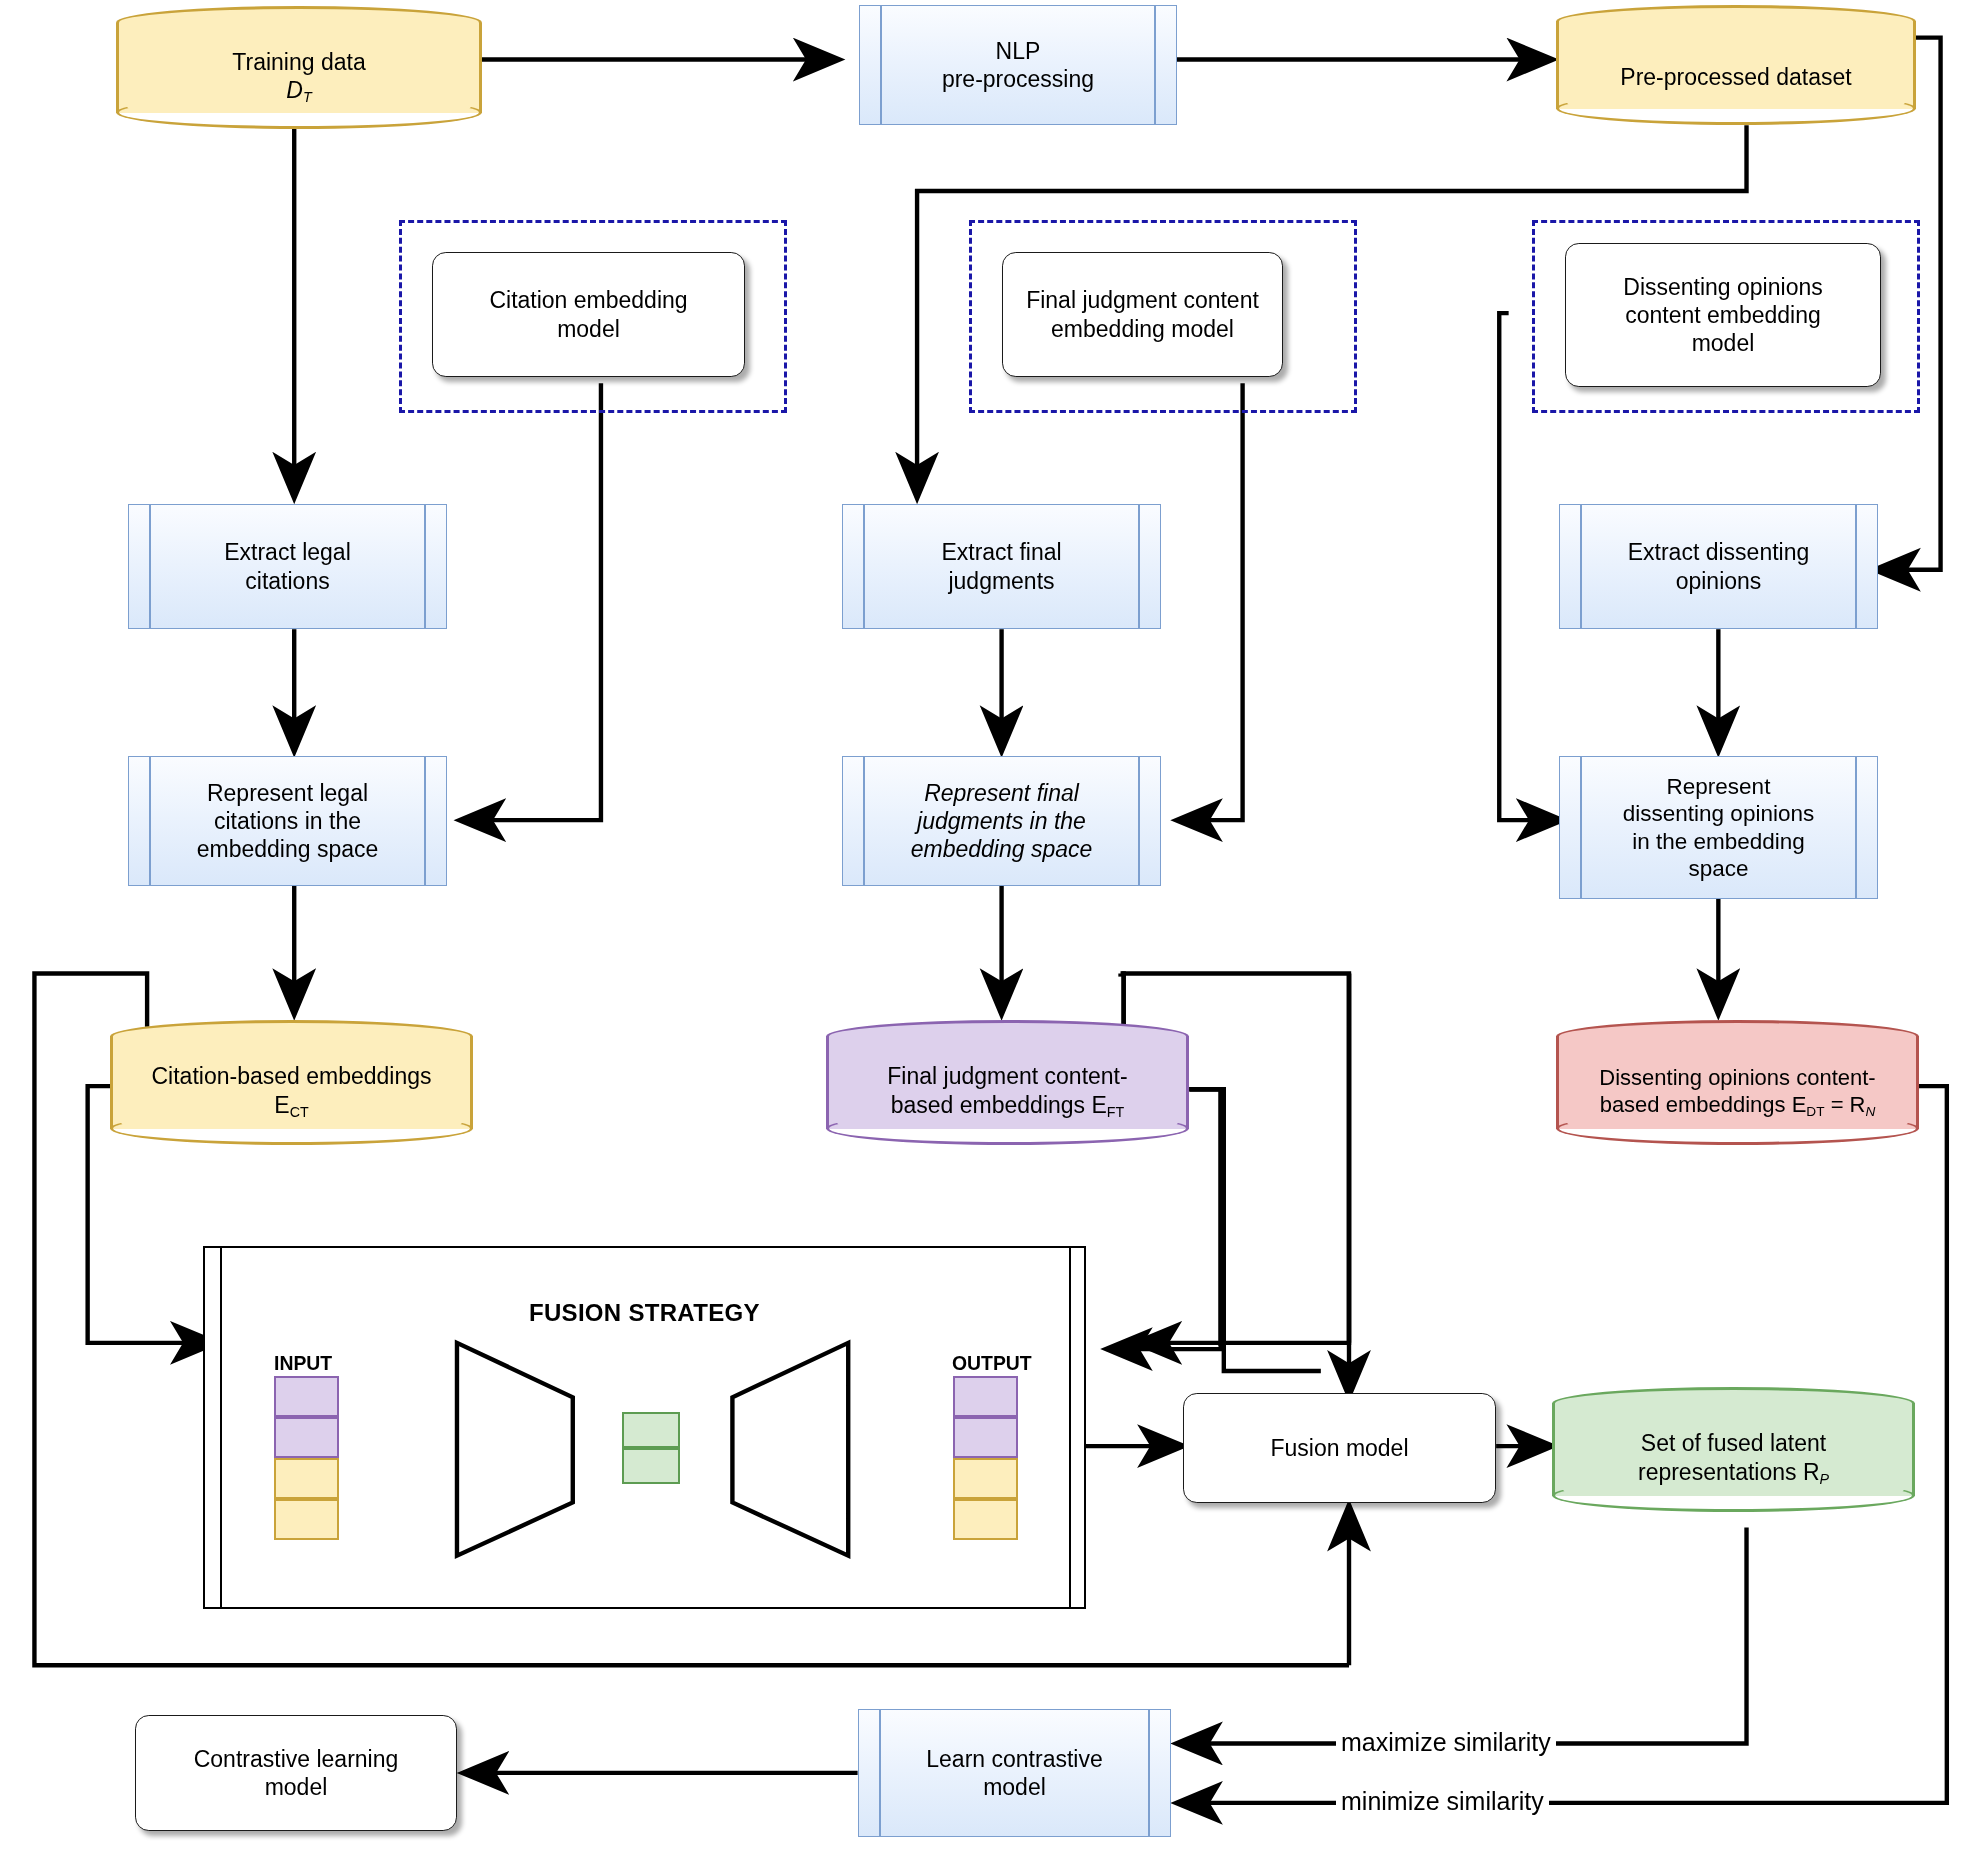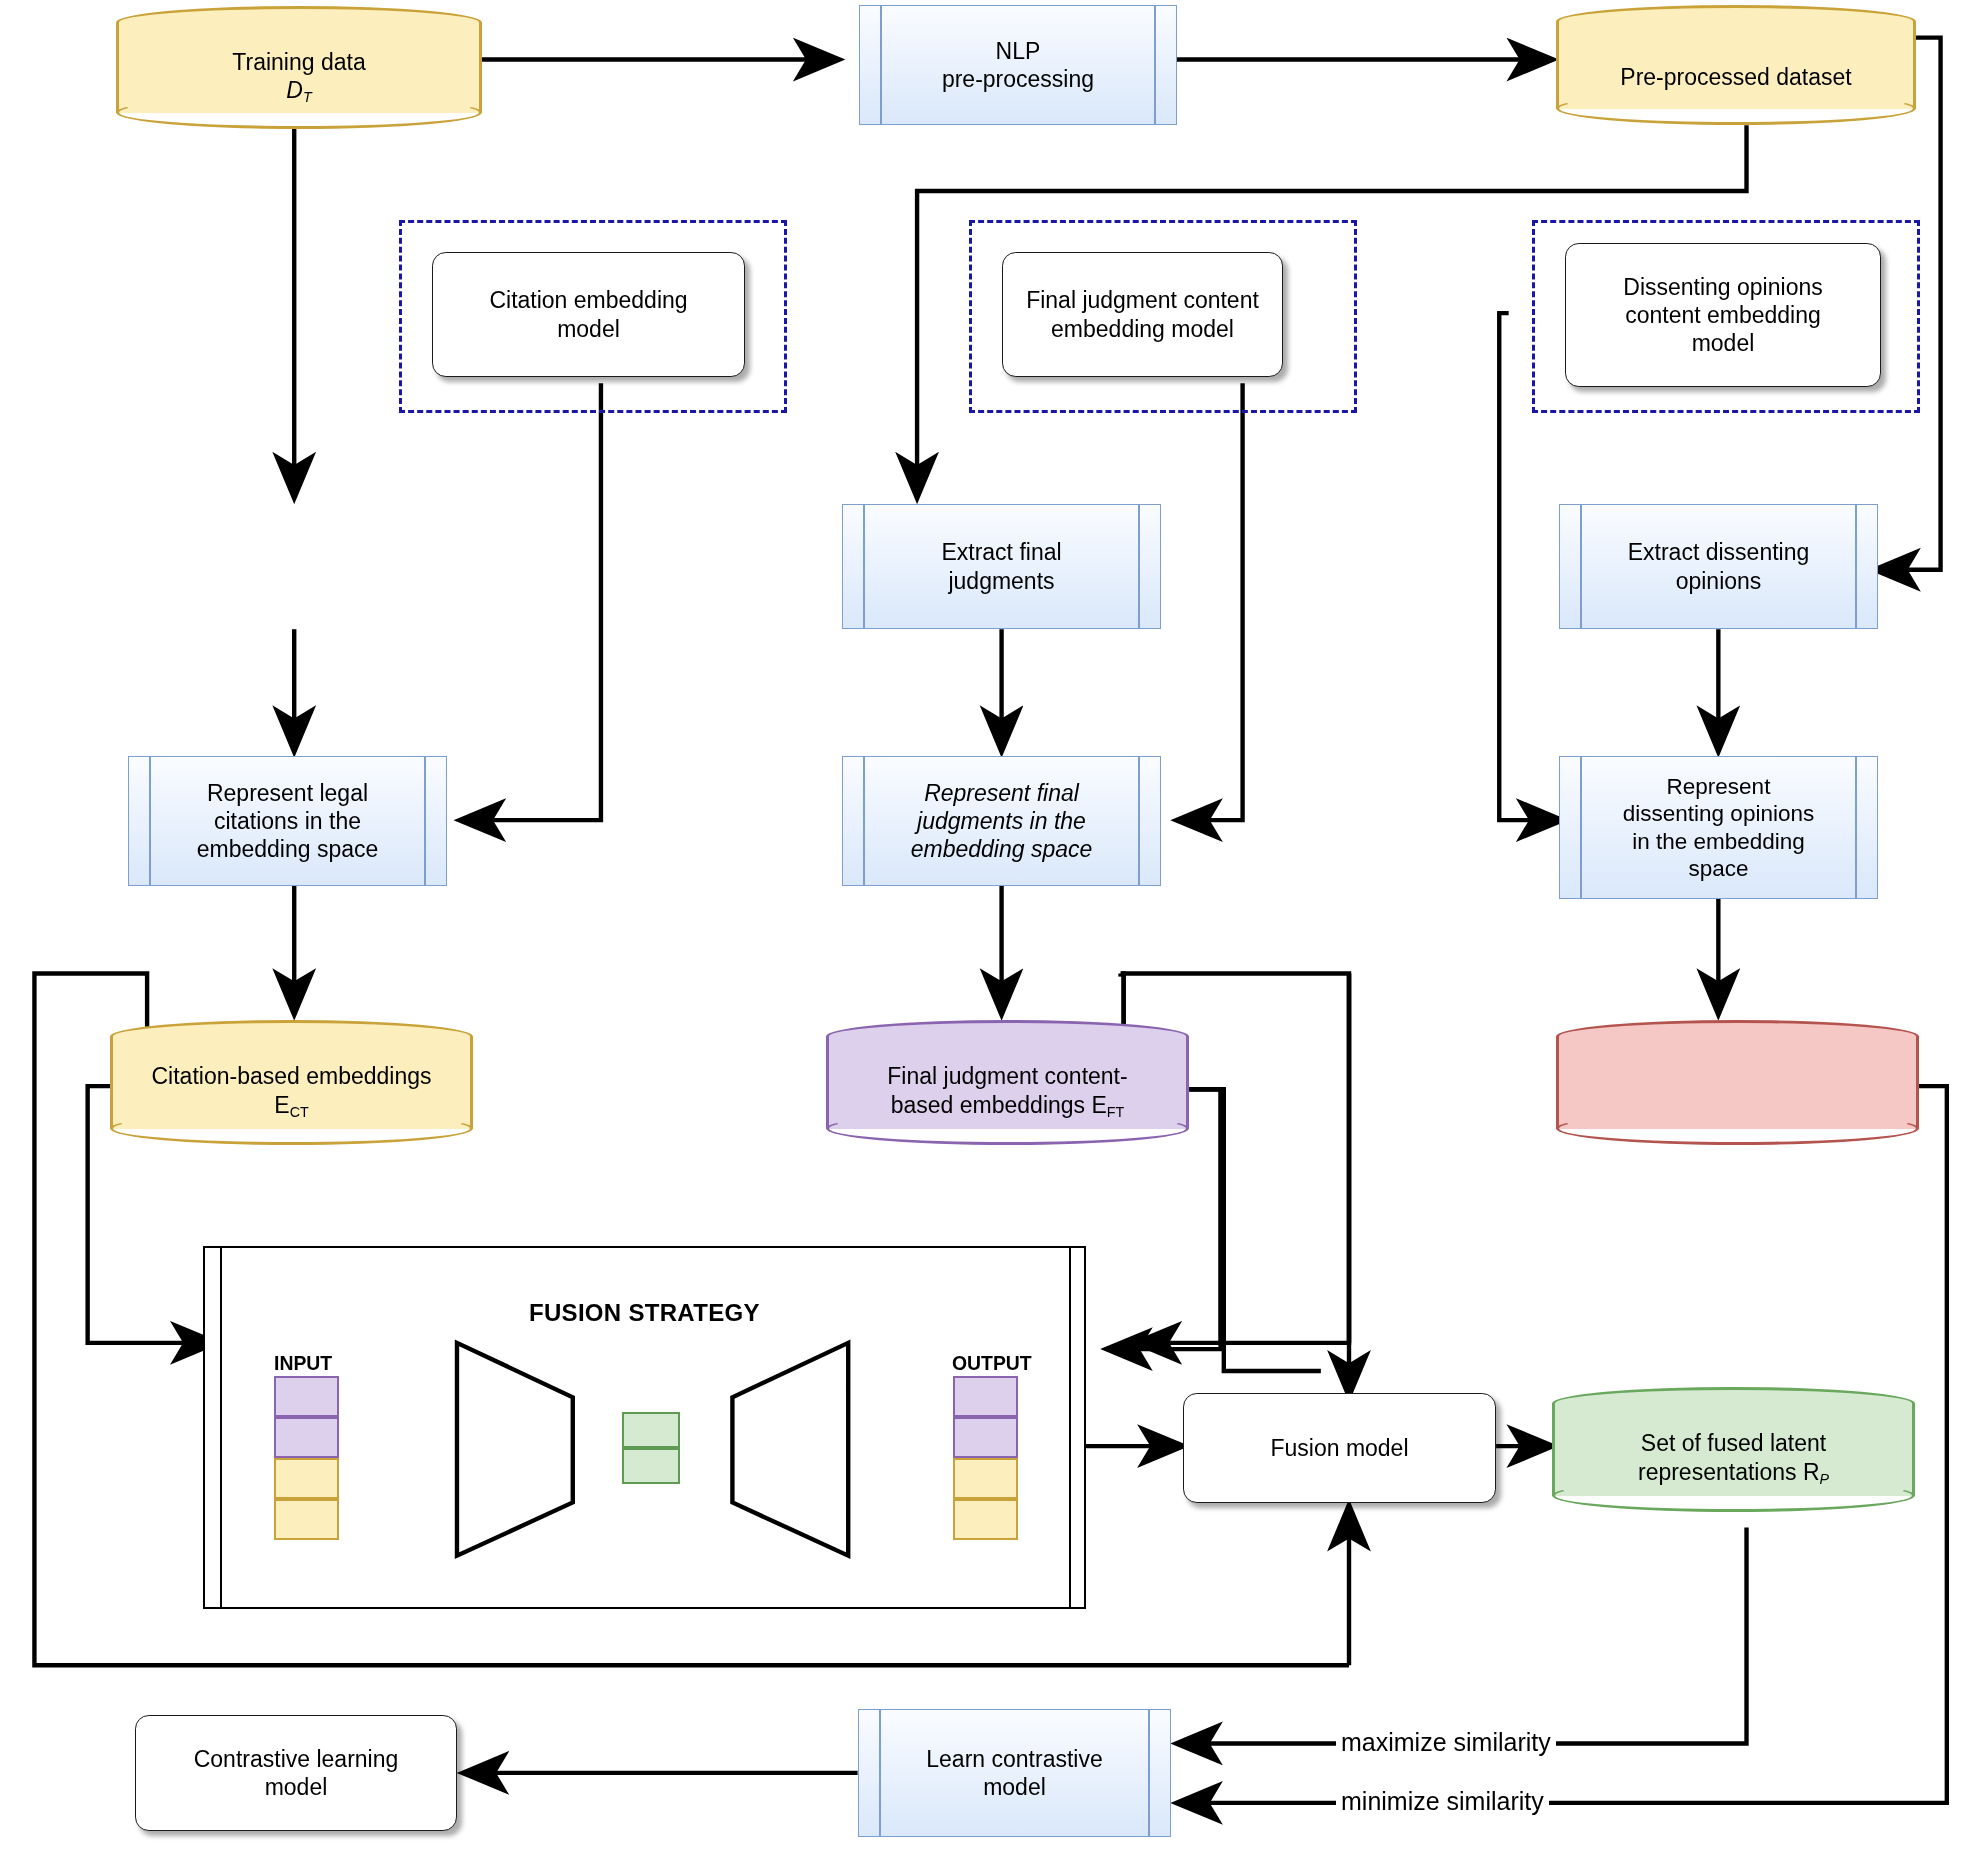--- a/index.html
+++ b/index.html
@@ -156,20 +156,23 @@
   <div class="dashgrp" style="left:969px;top:220px;width:388px;height:193px;"></div>
   <div class="node rbox" style="left:1002px;top:252px;width:281px;height:125px;">
     <div class="lbl"><span>Final judgment content</span><br><span>embedding model</span></div>
   </div>
 
   <div class="dashgrp" style="left:1532px;top:220px;width:388px;height:193px;"></div>
   <div class="node rbox" style="left:1565px;top:243px;width:316px;height:144px;">
     <div class="lbl"><span>Dissenting opinions</span><br><span>content embedding</span><br><span>model</span></div>
   </div>
 
+  <div class="node pproc" style="left:128px;top:504px;width:319px;height:125px;">
+    <div class="lbl"><span>Extract legal</span><br><span>citations</span></div>
+  </div>
   <div class="node pproc" style="left:842px;top:504px;width:319px;height:125px;">
     <div class="lbl"><span>Extract final</span><br><span>judgments</span></div>
   </div>
   <div class="node pproc" style="left:1559px;top:504px;width:319px;height:125px;">
     <div class="lbl"><span>Extract dissenting</span><br><span>opinions</span></div>
   </div>
 
   <div class="node pproc" style="left:128px;top:756px;width:319px;height:130px;">
     <div class="lbl"><span>Represent legal</span><br><span>citations in the</span><br><span>embedding space</span></div>
   </div>
@@ -203,20 +206,24 @@
       <span>based embeddings E</span><sub>FT</sub></div>
     </div>
   </div>
 
   <div class="cyl" style="--fil:#f5c8c6;--stk:#b4544f;left:1556px;top:1020px;width:363px;height:125px;">
     <div class="cap t"></div>
       <div class="cap t2"></div>
       <div class="cap t3"></div>
     <div class="body"></div>
       <div class="cap b"></div>
+    <div class="ctext" style="font-size:22px;">
+      <div><span>Dissenting opinions content-</span><br>
+      <span>based embeddings E</span><sub>DT</sub><span> = R</span><sub class="ital">N</sub></div>
+    </div>
   </div>
 
   <div id="fusion-outer" style="left:203px;top:1246px;width:883px;height:363px;"></div>
   <div id="fusion-inner" style="left:220px;top:1246px;width:851px;height:363px;"></div>
 
   <div class="fus-title" style="left:529px;top:1299px;">FUSION STRATEGY</div>
 
   <div class="io-label" style="left:274px;top:1352px;">INPUT</div>
   <div class="io-label" style="left:952px;top:1352px;">OUTPUT</div>
 

